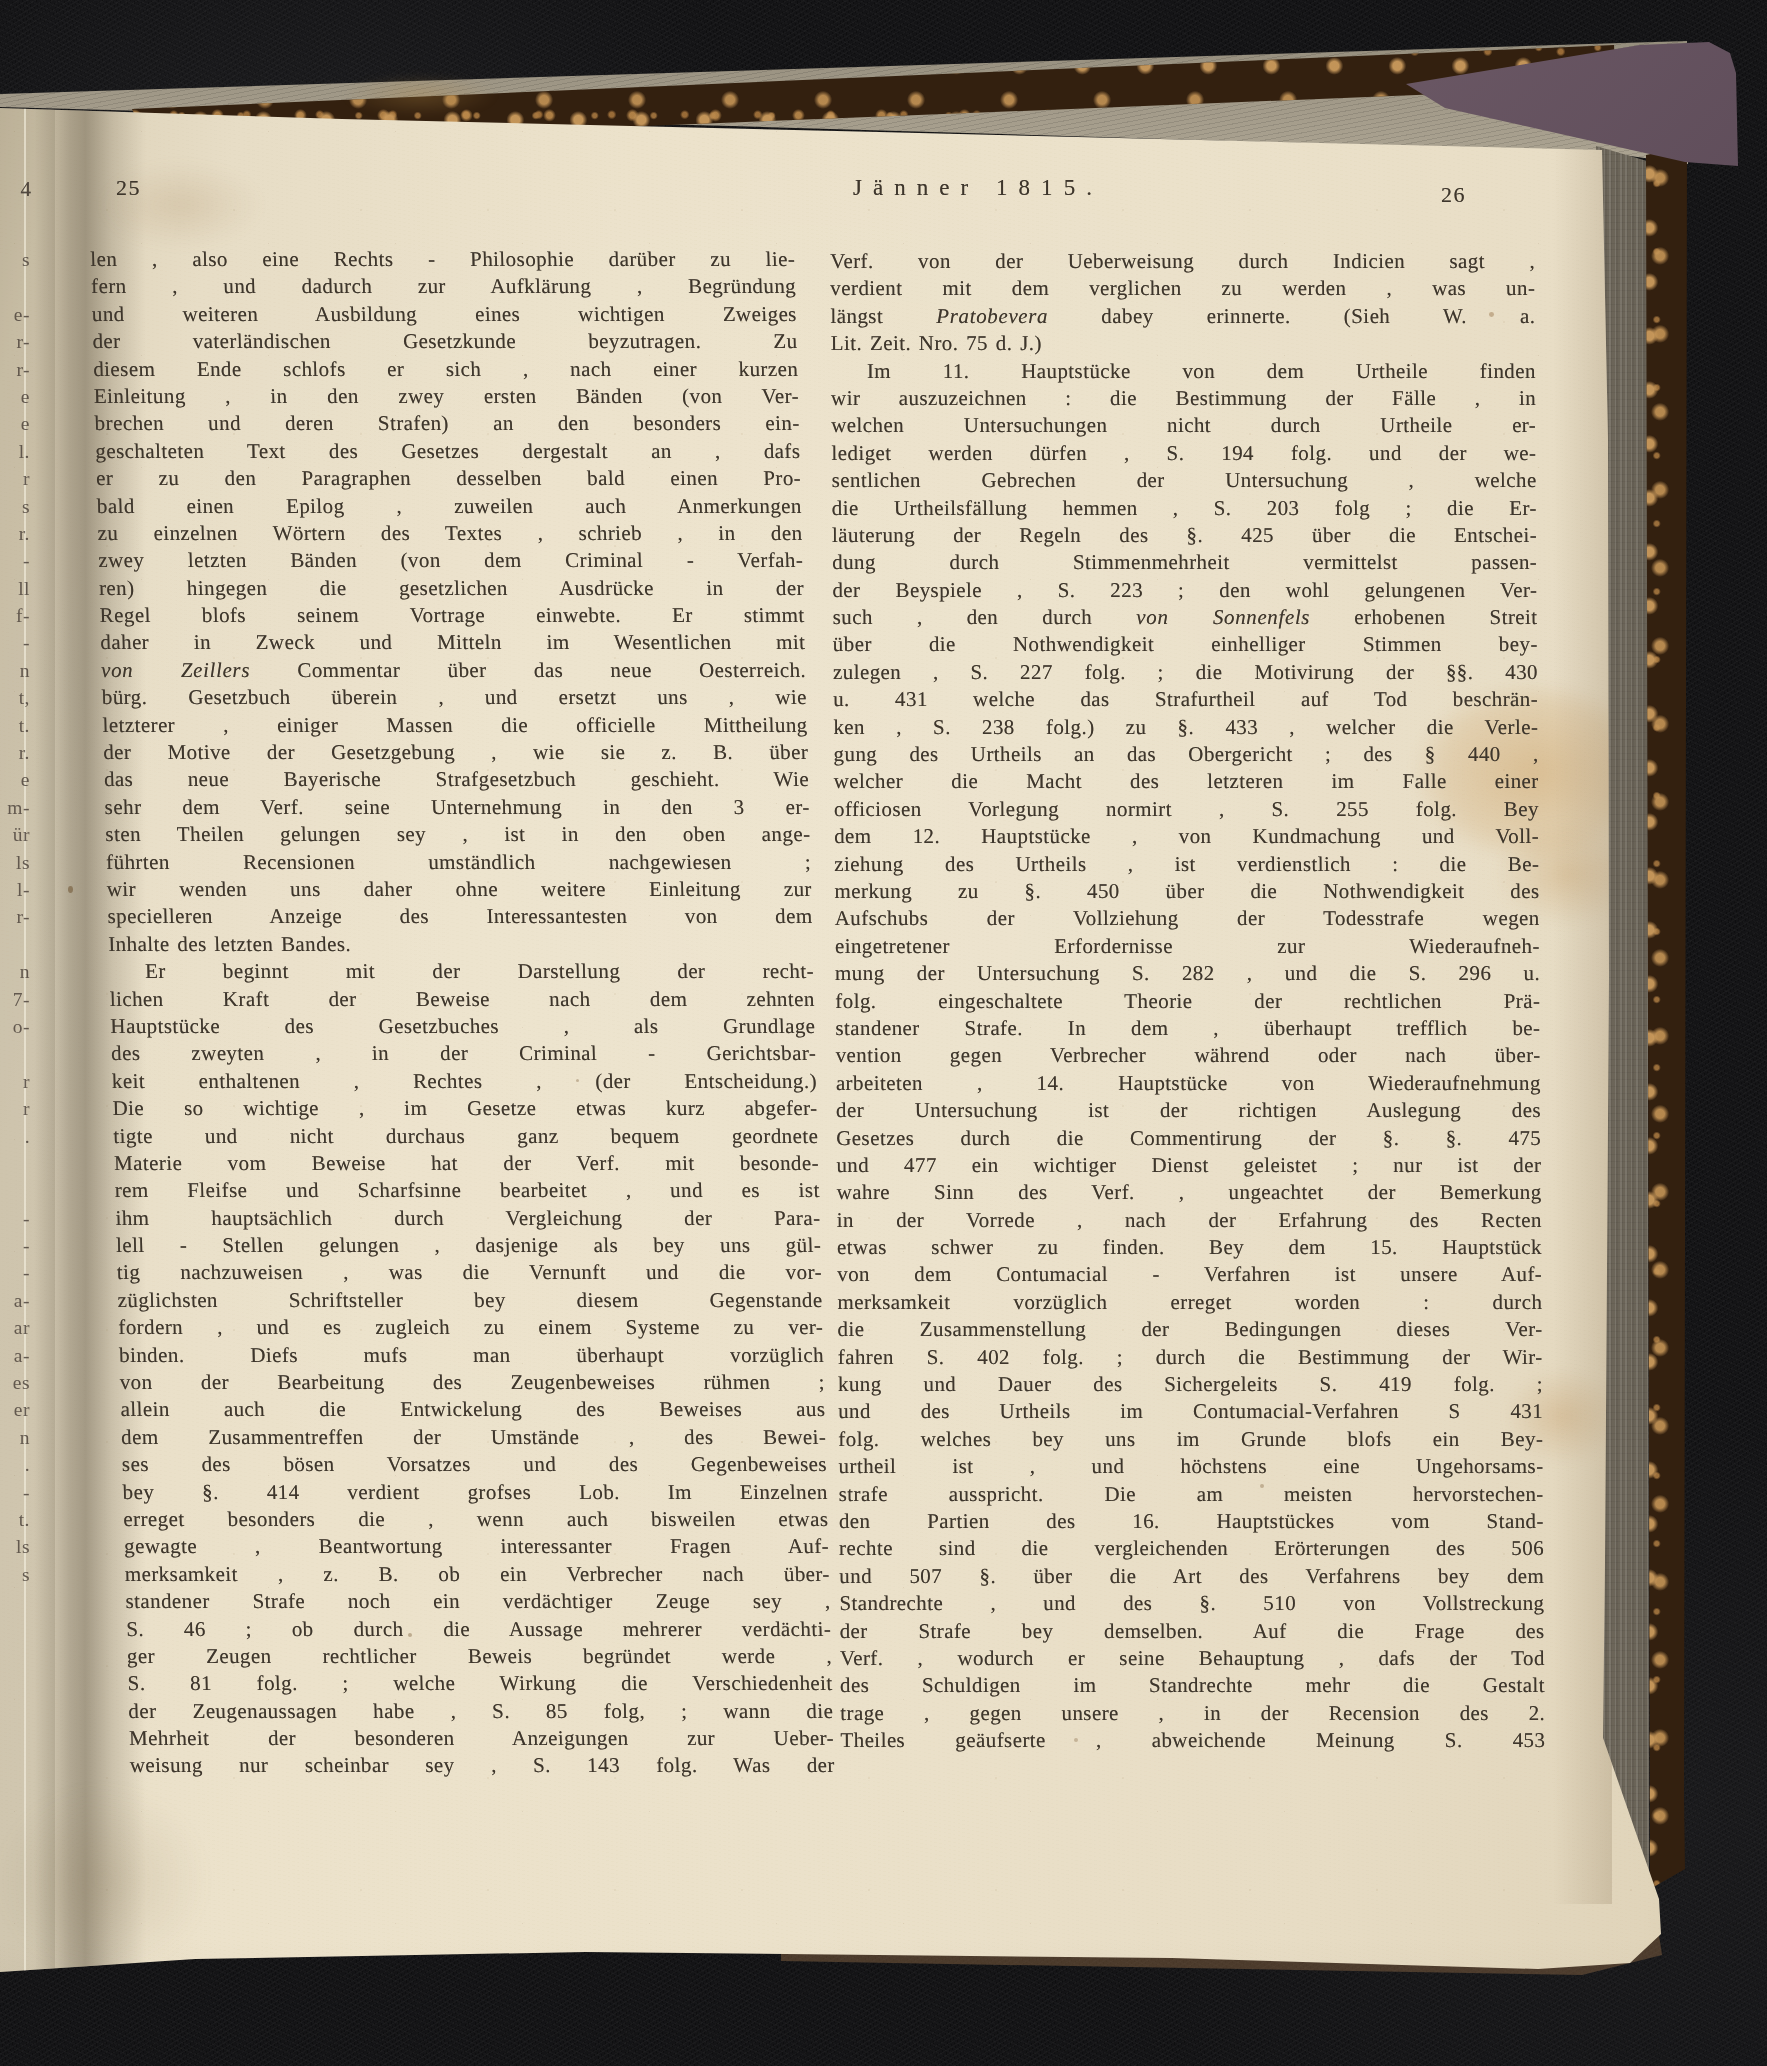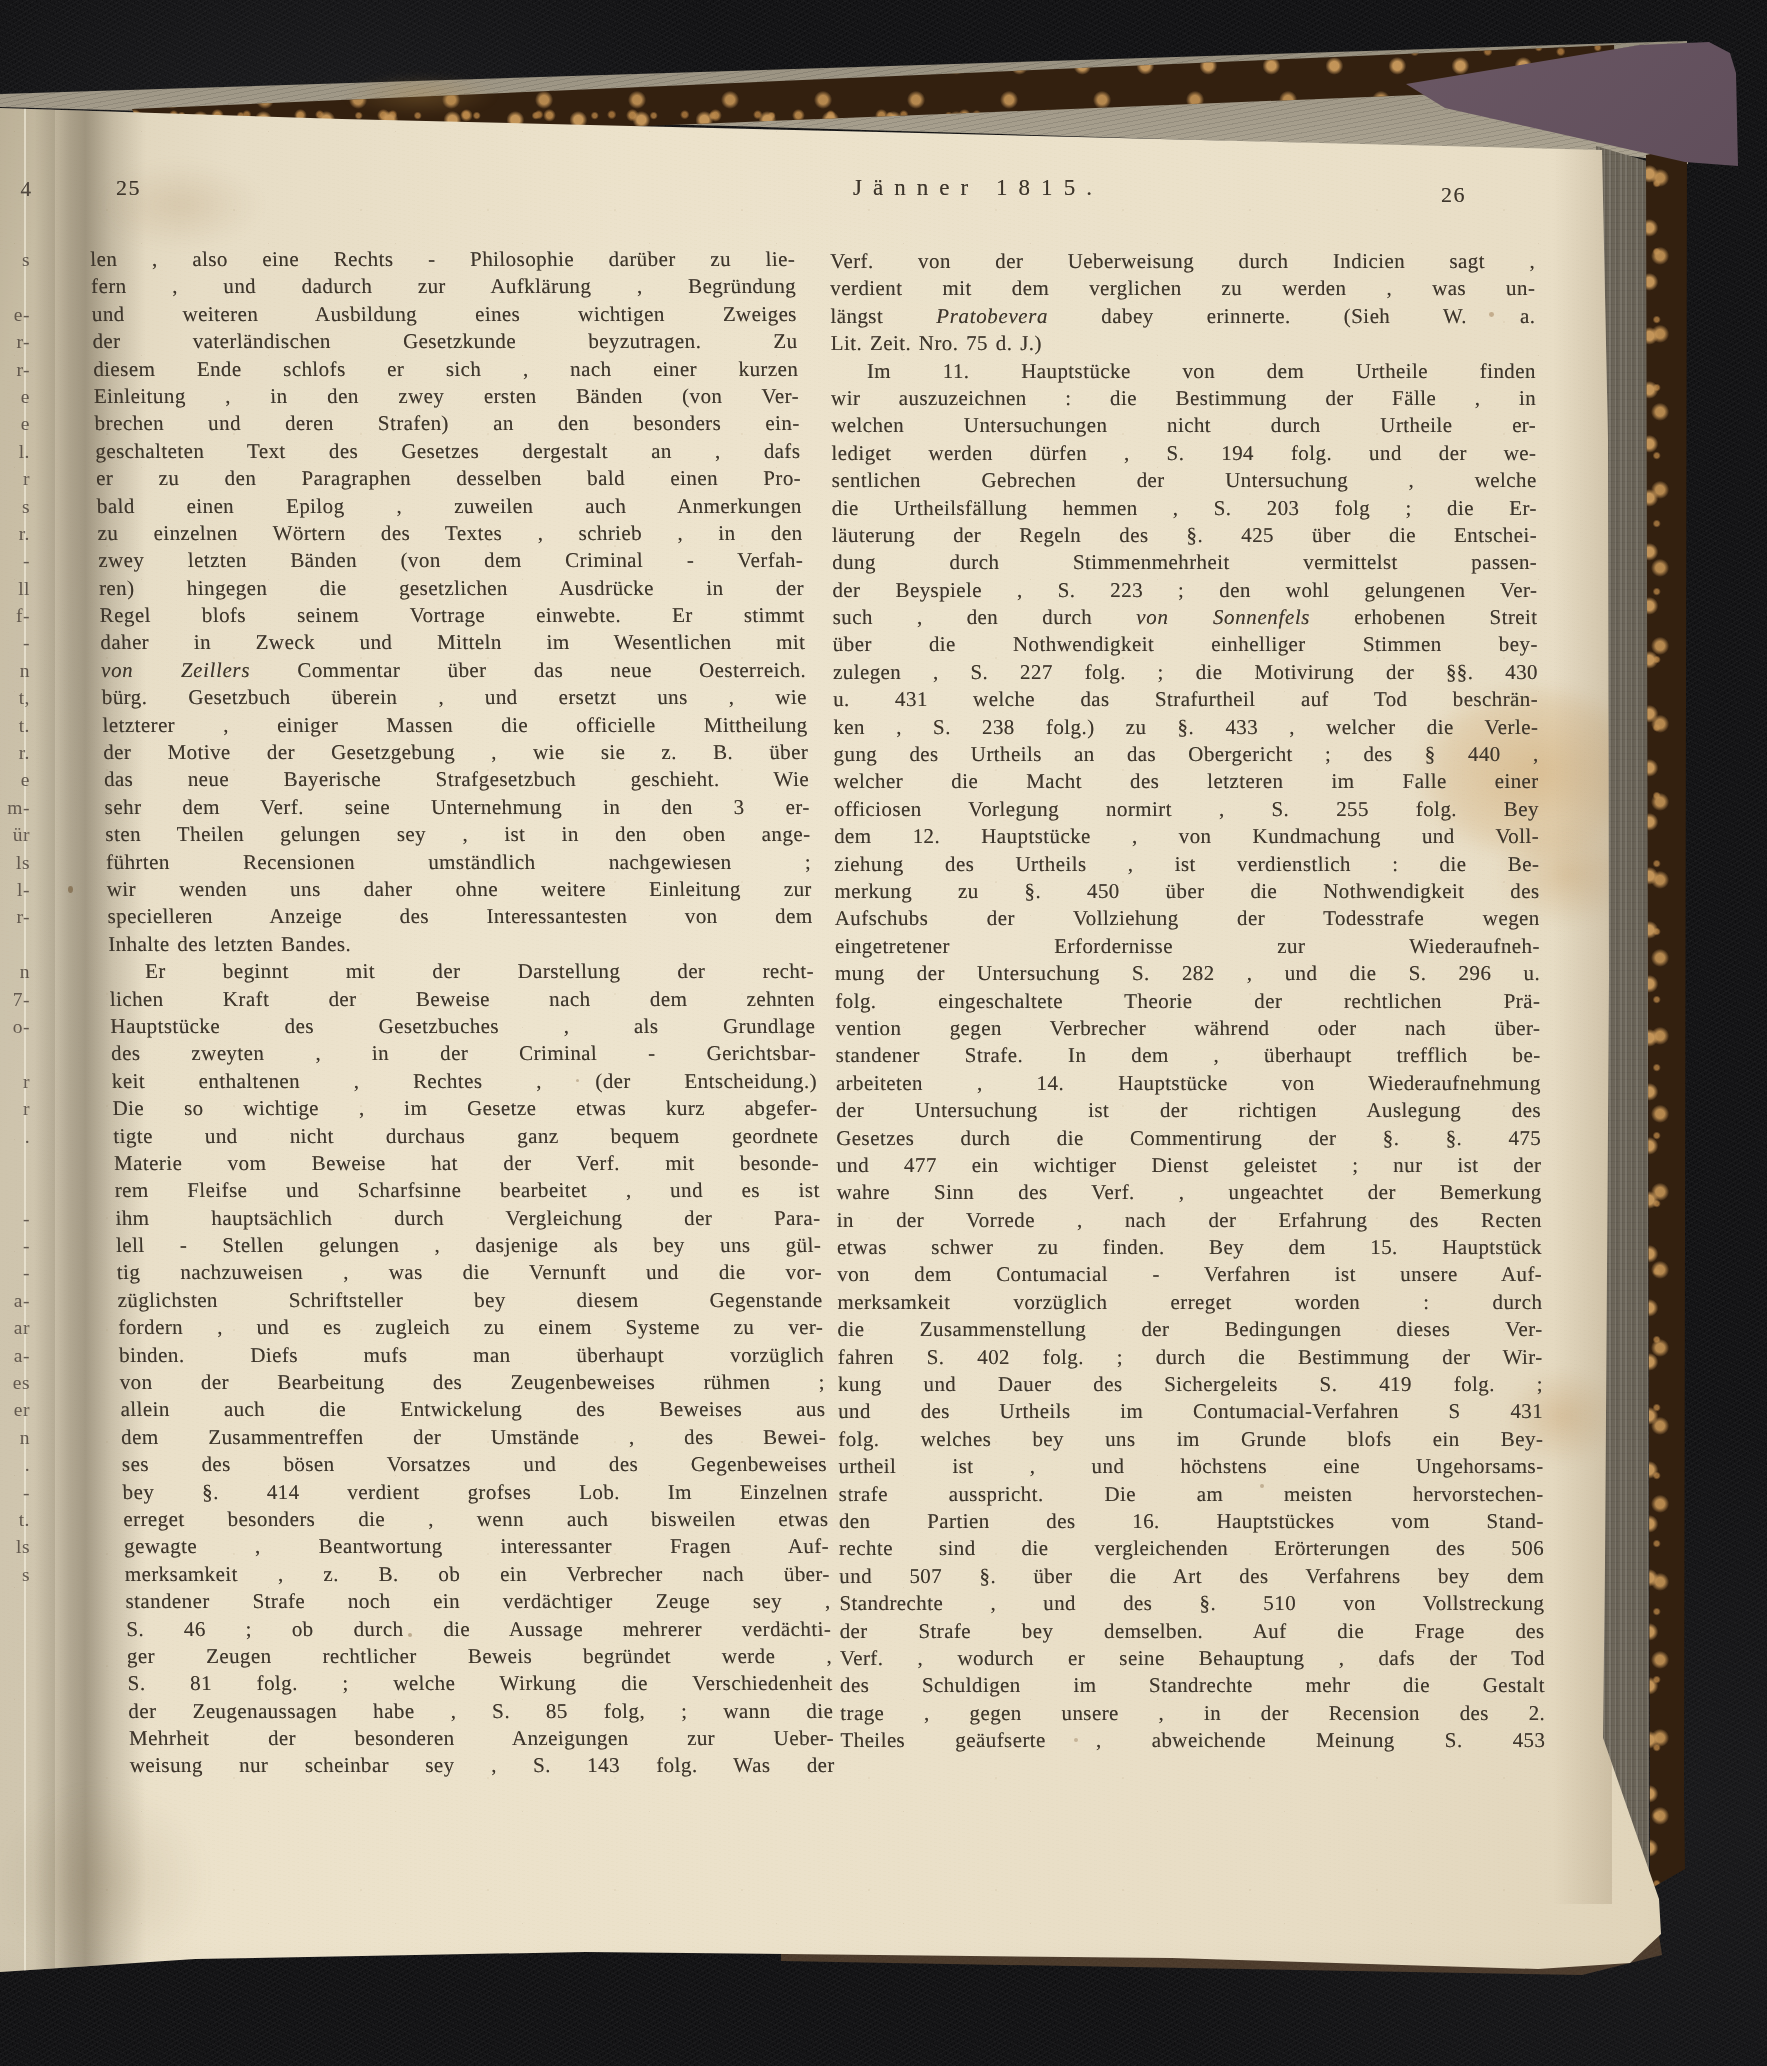--- a/index.html
+++ b/index.html
@@ -263,22 +263,22 @@
         <div class="line"><span>gung des Urtheils an das Obergericht ; des § 440 ,</span></div>
         <div class="line"><span>welcher die Macht des letzteren im Falle einer</span></div>
         <div class="line"><span>officiosen Vorlegung normirt , S. 255 folg. Bey</span></div>
         <div class="line"><span>dem 12. Hauptstücke , von Kundmachung und Voll-</span></div>
         <div class="line"><span>ziehung des Urtheils , ist verdienstlich : die Be-</span></div>
         <div class="line"><span>merkung zu §. 450 über die Nothwendigkeit des</span></div>
         <div class="line"><span>Aufschubs der Vollziehung der Todesstrafe wegen</span></div>
         <div class="line"><span>eingetretener Erfordernisse zur Wiederaufneh-</span></div>
         <div class="line"><span>mung der Untersuchung S. 282 , und die S. 296 u.</span></div>
         <div class="line"><span>folg. eingeschaltete Theorie der rechtlichen Prä-</span></div>
+        <div class="line"><span>standener Strafe. In dem , überhaupt trefflich be-</span></div>
         <div class="line"><span>vention gegen Verbrecher während oder nach über-</span></div>
-        <div class="line"><span>standener Strafe. In dem , überhaupt trefflich be-</span></div>
         <div class="line"><span>arbeiteten , 14. Hauptstücke von Wiederaufnehmung</span></div>
         <div class="line"><span>der Untersuchung ist der richtigen Auslegung des</span></div>
         <div class="line"><span>Gesetzes durch die Commentirung der §. §. 475</span></div>
         <div class="line"><span>und 477 ein wichtiger Dienst geleistet ; nur ist der</span></div>
         <div class="line"><span>wahre Sinn des Verf. , ungeachtet der Bemerkung</span></div>
         <div class="line"><span>in der Vorrede , nach der Erfahrung des Recten</span></div>
         <div class="line"><span>etwas schwer zu finden. Bey dem 15. Hauptstück</span></div>
         <div class="line"><span>von dem Contumacial - Verfahren ist unsere Auf-</span></div>
         <div class="line"><span>merksamkeit vorzüglich erreget worden : durch</span></div>
         <div class="line"><span>die Zusammenstellung der Bedingungen dieses Ver-</span></div>

